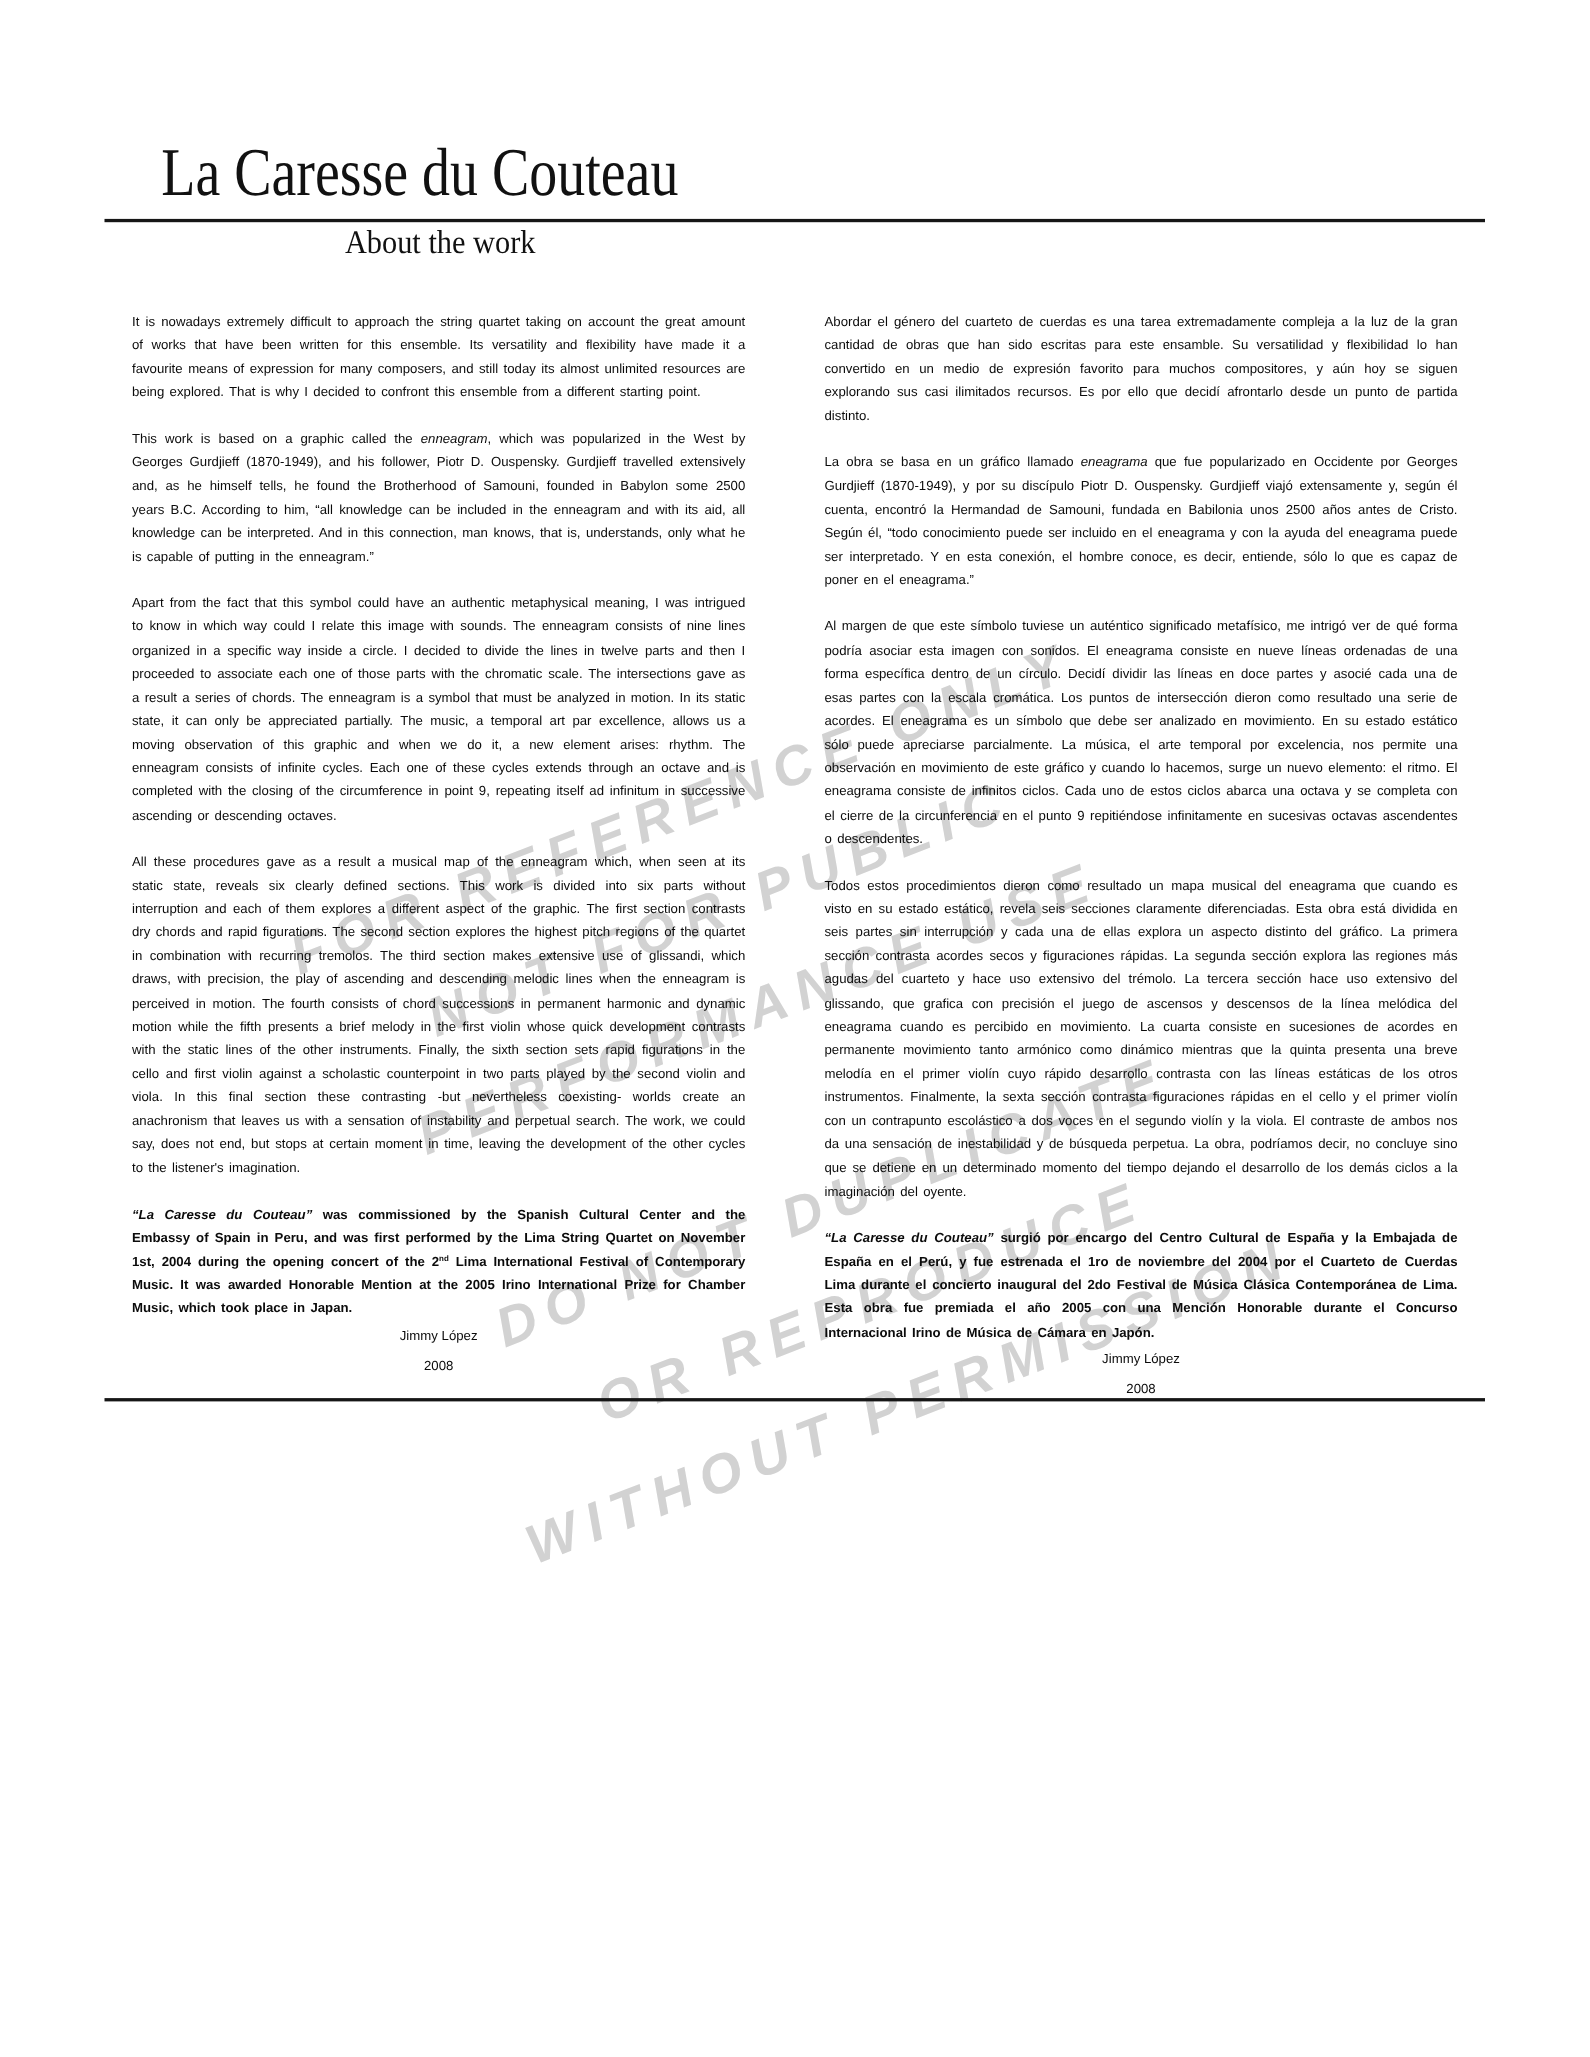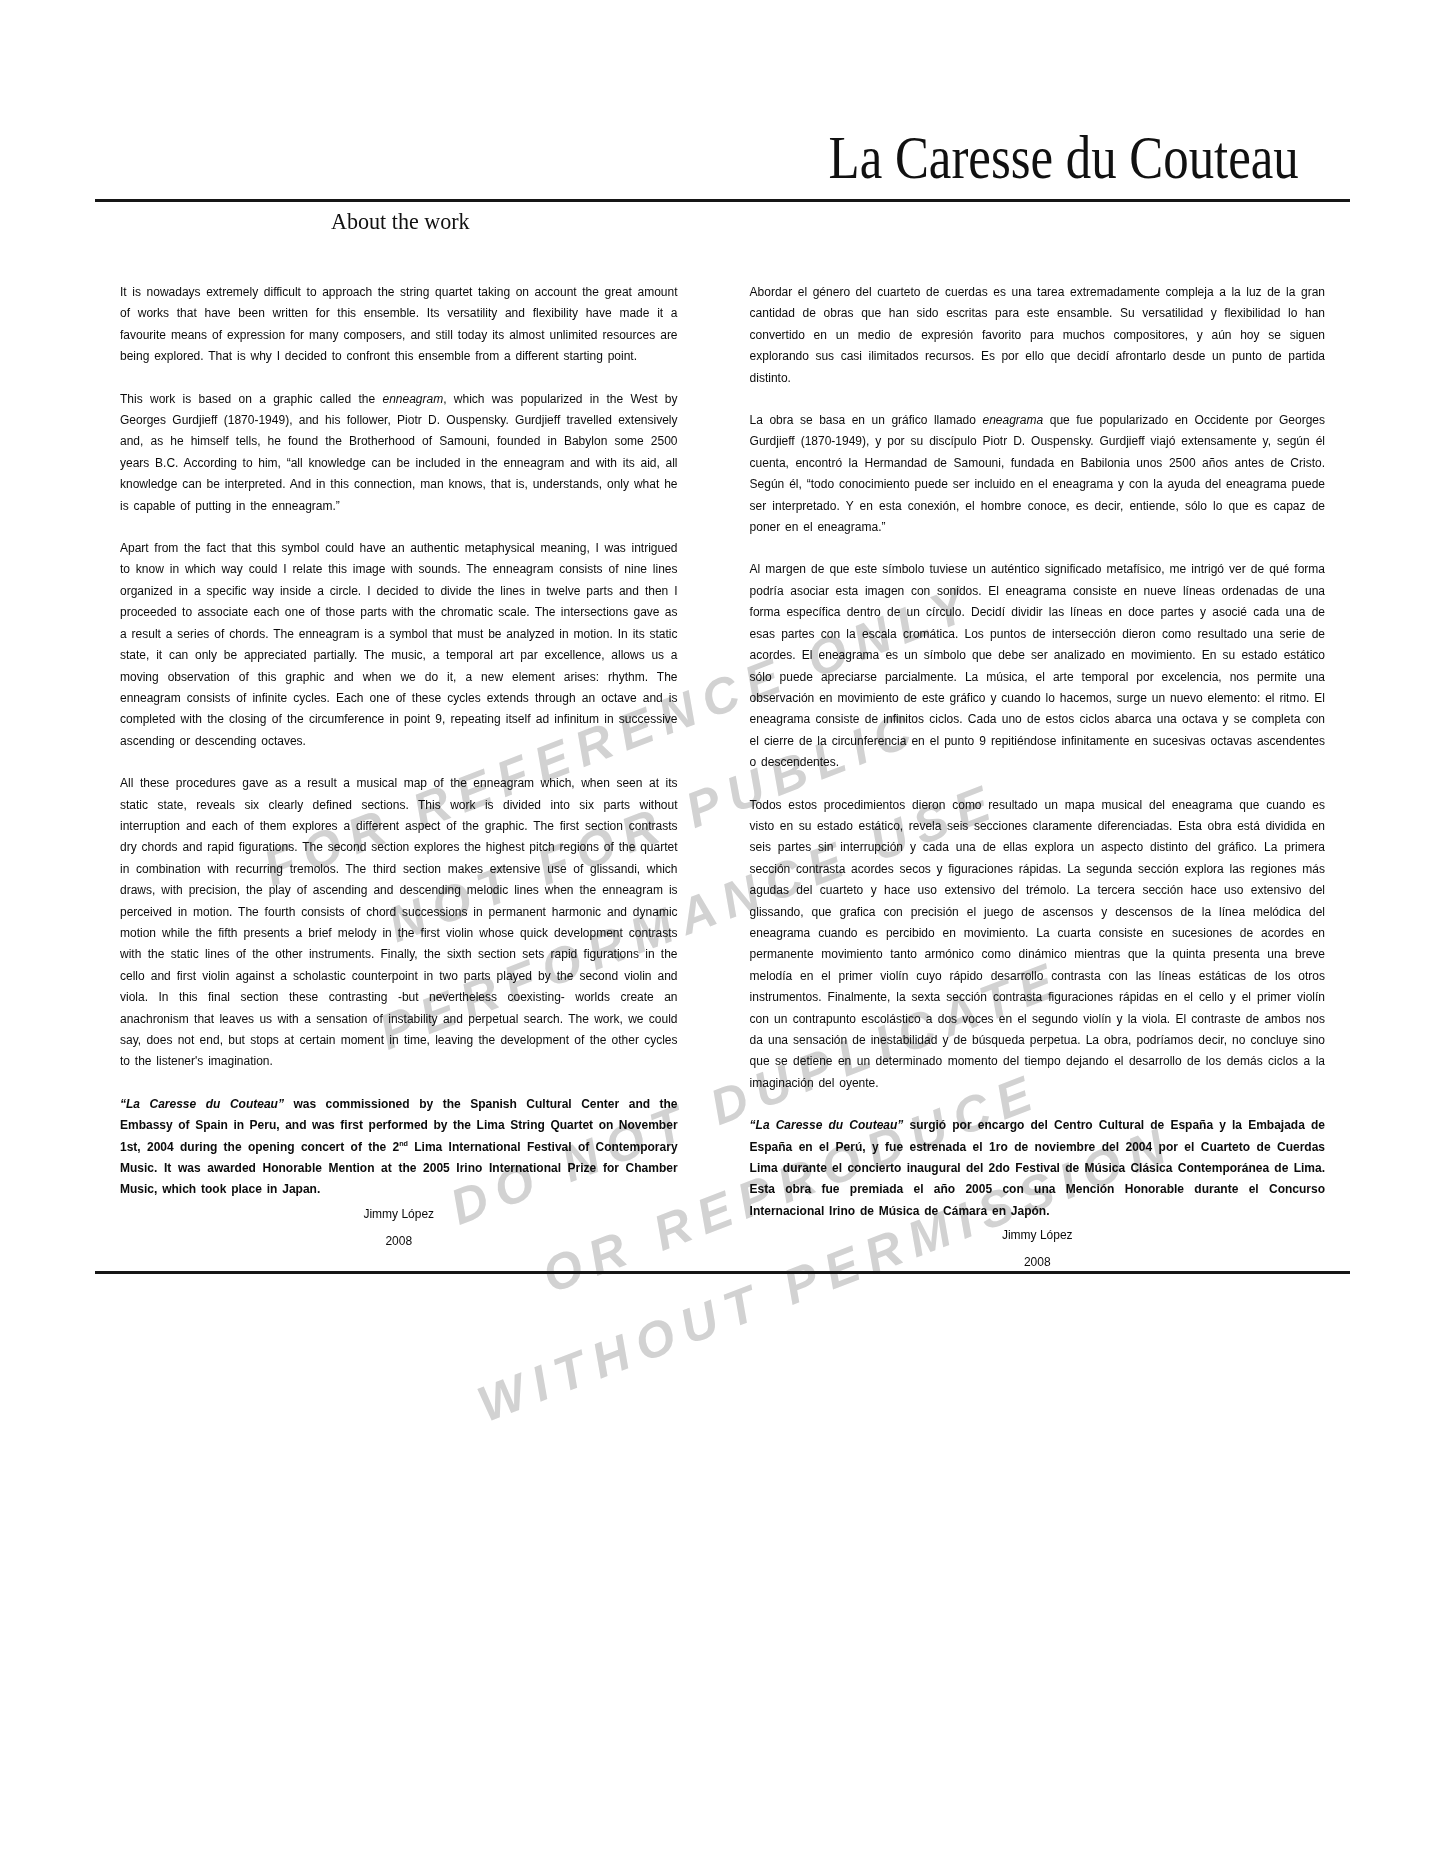--- a/index.html
+++ b/index.html
@@ -8,28 +8,28 @@
   
   .watermark{position:absolute;left:50%;top:1005px;z-index:0;
              transform:translate(-50%,-50%) rotate(-21deg);
              text-align:center;color:#d2d2d2;font-weight:bold;font-style:italic;
              font-size:50px;letter-spacing:0.2em;white-space:nowrap;line-height:97px;
              user-select:none;}
   .wm-line{display:block;}
   .wm-gap{margin-top:92px;}
   
   .content{position:relative;z-index:1;}
-  .title-wrap{margin:126px 95px 0;text-align:right;}
+  .title-wrap{margin:126px 95px 0;text-align:left;}
   h1.title{margin:0;font-family:"Liberation Serif", serif;font-weight:400;
            font-size:62px;line-height:62px;color:#111;}
   h1.title .squeeze{display:inline-block;transform:scaleX(0.82);transform-origin:center;}
   .rule{height:3px;background:#161616;margin:11px 95px 0;}
   .rule-bottom{position:absolute;left:95px;right:95px;bottom:2px;height:3px;background:#161616;}
   .headers-row{display:flex;gap:72px;margin:4px 120px 0;}
-  .col-head{font-family:"Liberation Serif", serif;font-weight:400;font-size:24px;
+  .col-head{font-family:"Liberation Serif", serif;font-weight:400;font-size:30px;
             line-height:30px;text-align:center;color:#111;margin:0;}
   .col-head .squeeze{display:inline-block;transform:scaleX(0.92);transform-origin:center;}
   .col-head.en{width:560px;}
   .col-head.es{width:578px;}
   .columns{display:flex;gap:72px;margin:46px 120px 0;}
   .col{font-size:12px;line-height:21.4px;text-align:justify;}
   .col.en{width:560px;}
   .col.es{width:578px;}
   .col p{margin:0 0 21px 0;word-spacing:1.5px;}
   .col p:last-of-type{margin-bottom:0;font-weight:bold;}

